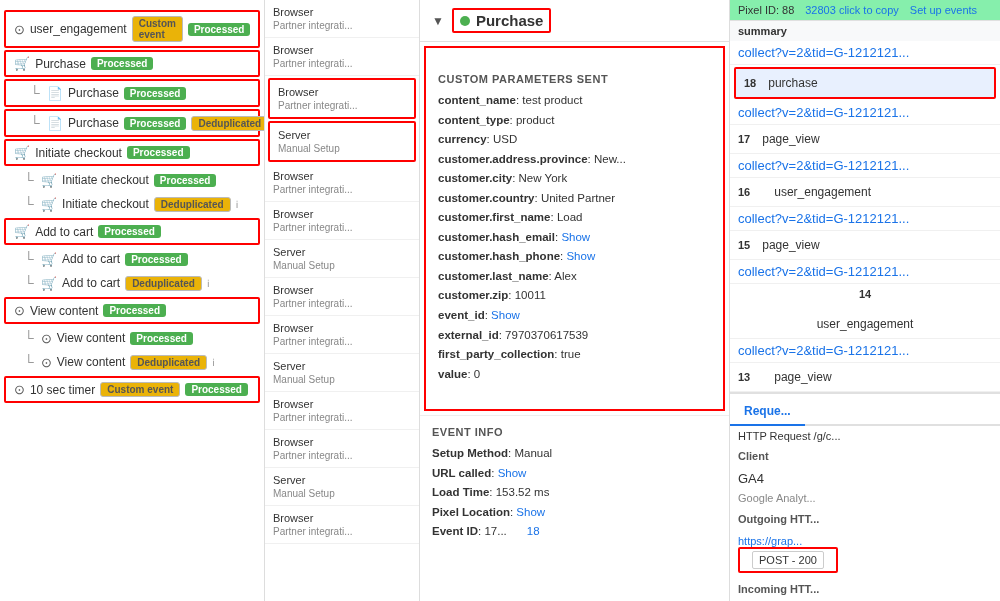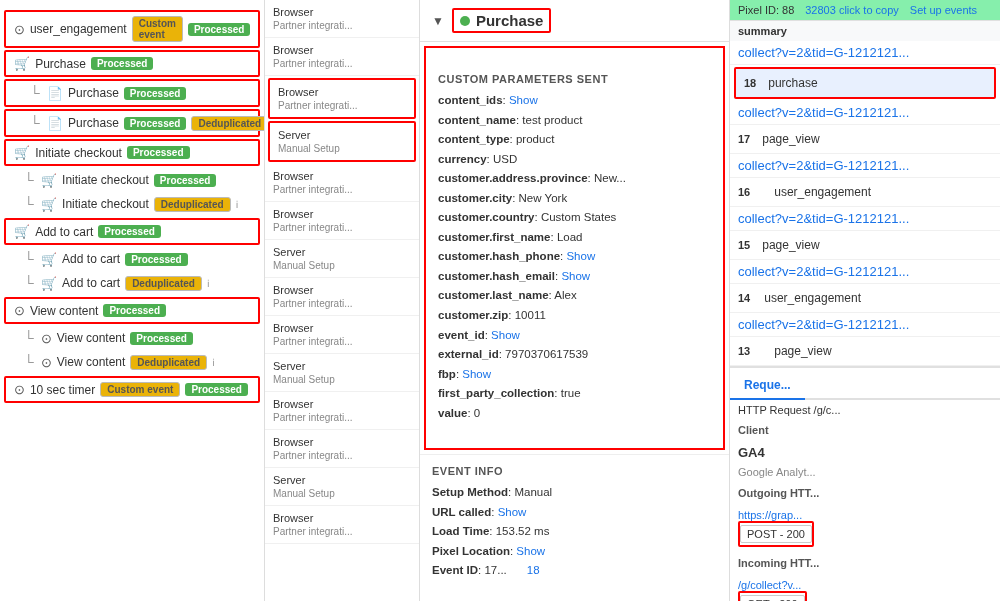--- a/index.html
+++ b/index.html
@@ -168,33 +168,33 @@
       border-radius: 2px;
       margin: 2px 4px;
     }
     .net-event-name { font-size: 12px; color: #333; padding: 3px 6px; }
 
     .section-header-label { font-size: 11px; color: #555; padding: 6px 8px; font-weight: 600; }
 
     .http-label { font-size: 11px; color: #333; padding: 4px 8px 2px; }
 
     .client-row { display: flex; align-items: center; padding: 3px 8px; gap: 4px; }
-    .client-name { font-size: 13px; font-weight: 700; color: #333; text-align: center; }
+    .client-name { font-size: 13px; font-weight: 400; color: #333; text-align: center; }
     .client-sub { font-size: 11px; color: #888; }
 
     .outgoing-section { padding: 4px 8px; }
     .outgoing-url { font-size: 11px; color: #1a73e8; cursor: pointer; word-break: break-all; }
     .method-badge {
       font-size: 11px;
       border: 1px solid #ccc;
       padding: 2px 6px;
       border-radius: 2px;
       color: #333;
       display: inline-block;
-      margin: 2px 0;
+      margin: 2px 12px;
     }
     .method-badge-box { border: 2px solid red; border-radius: 2px; display: inline-block; }
   </style>
 </head>
 <body>
 
 <div class="left-panel">
 
   <div class="event-group">
     <div class="event-row highlighted">
@@ -367,63 +367,57 @@
     <div class="purchase-header-box">
       <span class="green-dot"></span>
       <span class="purchase-title">Purchase</span>
     </div>
   </div>
 
   <div class="section" style="border: 2px solid red; margin: 4px;">
     <div class="section-title">CUSTOM PARAMETERS SENT</div>
 
     <div class="param-line">
-      <span class="param-key">content_ids</span><span>: </span><span class="param-link">Show</span>
-    </div>
-    <div class="param-line">
       <span class="param-key">content_name</span><span>: test product</span>
     </div>
     <div class="param-line">
       <span class="param-key">content_type</span><span>: product</span>
     </div>
     <div class="param-line">
       <span class="param-key">currency</span><span>: USD</span>
     </div>
     <div class="param-line">
       <span class="param-key">customer.address.province</span><span>: New...</span>
     </div>
     <div class="param-line">
       <span class="param-key">customer.city</span><span>: New York</span>
     </div>
     <div class="param-line">
-      <span class="param-key">customer.country</span><span>: Custom States</span>
+      <span class="param-key">customer.country</span><span>: United Partner</span>
     </div>
     <div class="param-line">
       <span class="param-key">customer.first_name</span><span>: Load</span>
     </div>
     <div class="param-line">
+      <span class="param-key">customer.hash_email</span><span>: </span><span class="param-link">Show</span>
+    </div>
+    <div class="param-line">
       <span class="param-key">customer.hash_phone</span><span>: </span><span class="param-link">Show</span>
     </div>
     <div class="param-line">
-      <span class="param-key">customer.hash_email</span><span>: </span><span class="param-link">Show</span>
-    </div>
-    <div class="param-line">
       <span class="param-key">customer.last_name</span><span>: Alex</span>
     </div>
     <div class="param-line">
       <span class="param-key">customer.zip</span><span>: 10011</span>
     </div>
     <div class="param-line">
       <span class="param-key">event_id</span><span>: </span><span class="param-link">Show</span>
     </div>
     <div class="param-line">
       <span class="param-key">external_id</span><span>: 7970370617539</span>
-    </div>
-    <div class="param-line">
-      <span class="param-key">fbp</span><span>: </span><span class="param-link">Show</span>
     </div>
     <div class="param-line">
       <span class="param-key">first_party_collection</span><span>: true</span>
     </div>
     <div class="param-line">
       <span class="param-key">value</span><span>: 0</span>
     </div>
   </div>
 
   <div class="event-info-section">
@@ -486,21 +480,21 @@
       <div class="net-url">collect?v=2&amp;tid=G-1212121...</div>
     </div>
     <div class="network-entry" style="display:flex;align-items:center;gap:6px;">
       <span class="net-number">15</span>
       <span class="net-event-name">page_view</span>
     </div>
 
     <div class="network-entry">
       <div class="net-url">collect?v=2&amp;tid=G-1212121...</div>
     </div>
-    <div class="network-entry" style="display:flex;align-items:center;gap:8px;">
+    <div class="network-entry" style="display:flex;align-items:center;gap:14px;flex-direction:column;">
       <span class="net-number">14</span>
       <span class="net-event-name">user_engagement</span>
     </div>
 
     <div class="network-entry">
       <div class="net-url">collect?v=2&amp;tid=G-1212121...</div>
     </div>
     <div class="network-entry" style="display:flex;align-items:center;gap:18px;">
       <span class="net-number">13</span>
       <span class="net-event-name">page_view</span>

